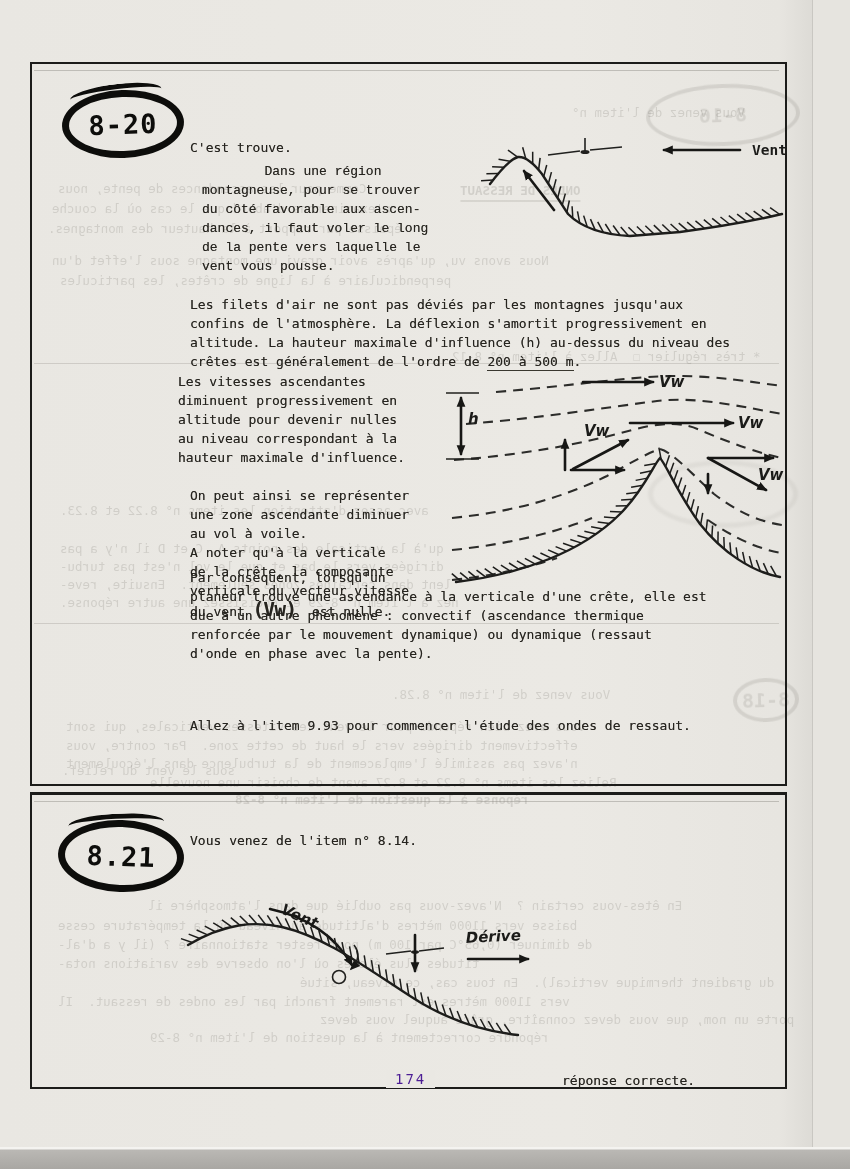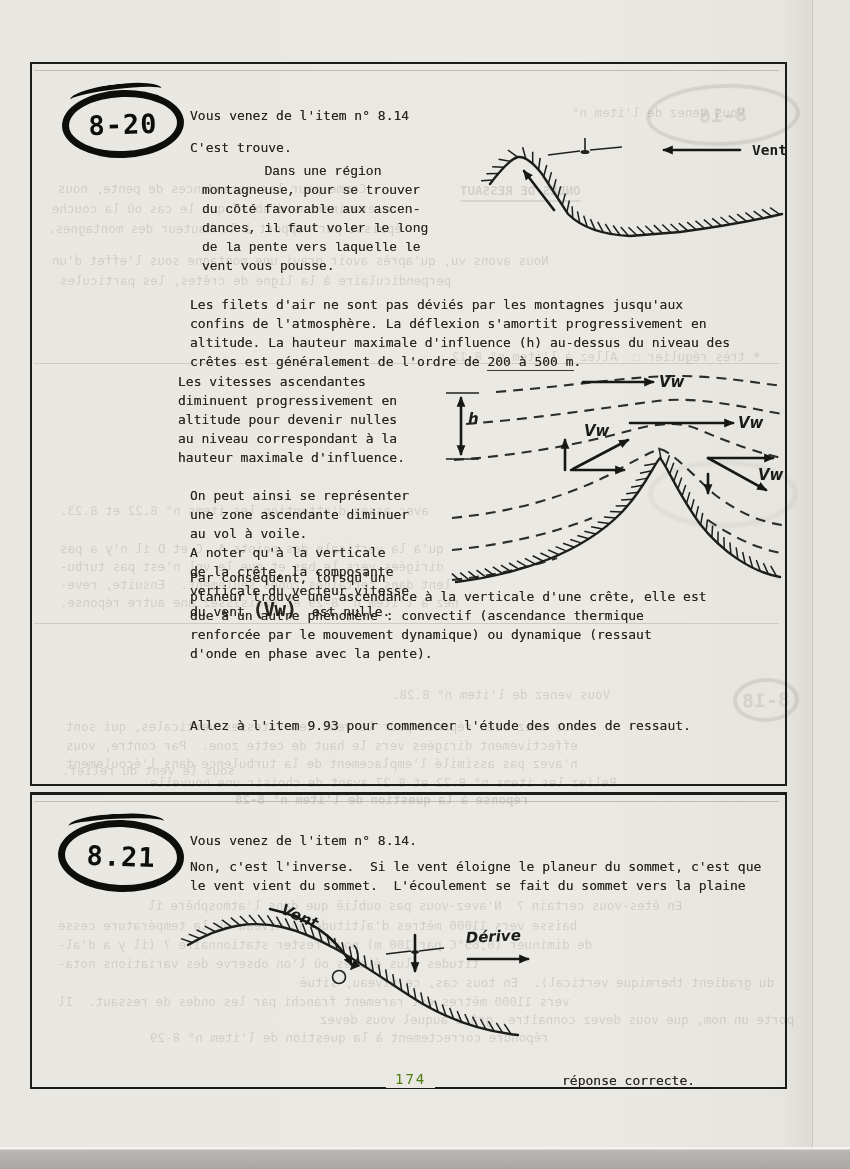--- a/index.html
+++ b/index.html
@@ -35,21 +35,21 @@
   }
   .ghost{position:absolute;font:12.5px/18px "DejaVu Sans Mono",monospace;color:#6f6c64;
      opacity:.2;transform:scaleX(-1);filter:blur(.4px);white-space:pre;}
   .ghost.bold{font-weight:700;}
   .ghost-badge{
     position:absolute;display:flex;align-items:center;justify-content:center;
     border:4px solid #6f6c64;border-radius:50%;opacity:.16;transform:scaleX(-1) rotate(2deg);
     font:700 20px/1 "DejaVu Sans Mono",monospace;color:#6f6c64;filter:blur(.5px);
   }
   .ghost-oval{position:absolute;border:5px solid #6f6c64;border-radius:50%;opacity:.08;filter:blur(1px);}
-  .pagenum{position:absolute;font:14px/18px "DejaVu Sans Mono",monospace;color:#4d7c0f;
+  .pagenum{position:absolute;font:14px/18px "DejaVu Sans Mono",monospace;color:#4c1d95;
      background:#eae8e3;padding:0 9px;z-index:6;letter-spacing:2px;}
   svg{position:absolute;overflow:visible;}
   .terrain{stroke:#1d1d1b;stroke-width:2.4;fill:none;stroke-linecap:round;}
   .dash{stroke:#2c2c2a;stroke-width:2.1;fill:none;stroke-dasharray:10 7;stroke-linecap:butt;}
   .vec{stroke:#171715;stroke-width:2.6;fill:none;stroke-linecap:round;}
   .thin{stroke:#20201e;stroke-width:1.6;fill:none;}
   .lbl{font:italic 700 15px "DejaVu Sans","Liberation Sans",sans-serif;fill:#1b1b19;}
   .lblm{font:600 14.5px "DejaVu Sans Mono",monospace;fill:#1b1b19;}
 </style>
 </head>
@@ -97,21 +97,20 @@
   <div class="ghost" style="left:320px;top:1011px;">porte un nom, que vous devez connaître, grâce auquel vous devez</div>
   <div class="ghost" style="left:150px;top:1029px;">répondre correctement à la question de l'item n° 8-29</div>
 
   <div class="frame" style="left:30px;top:62px;width:753px;height:720px;"></div>
   <div class="innerline" style="left:34px;top:70px;width:745px;"></div>
   <div class="rule" style="left:34px;top:363px;width:745px;"></div>
   <div class="rule" style="left:34px;top:623px;width:745px;"></div>
 
   <div class="badge" style="left:62px;top:90px;width:108px;height:54px;">8-20</div>
 
-  <div class="t" style="left:190px;top:106px;">Vous venez de l'item n° 8.14</div>
   <div class="t" style="left:190px;top:138px;">C'est trouve.</div>
   <div class="t" style="left:202px;top:162px;width:250px;font-family:Liberation Mono, monospace;">        Dans une région
 montagneuse, pour se trouver
 du côté favorable aux ascen-
 dances, il faut voler le long
 de la pente vers laquelle le
 vent vous pousse.</div>
 
   <svg style="left:430px;top:122px;" width="355" height="150" viewBox="0 0 355 150">
     <g>
@@ -287,22 +286,20 @@
 renforcée par le mouvement dynamique) ou dynamique (ressaut
 d'onde en phase avec la pente).</div>
   <div class="t" style="left:190px;top:716px;">Allez à l'item 9.93 pour commencer l'étude des ondes de ressaut.</div>
 
   <div class="frame" style="left:30px;top:792px;width:753px;height:292px;border-top-width:3px;"></div>
   <div class="innerline" style="left:34px;top:801px;width:745px;"></div>
 
   <div class="badge" style="left:58px;top:820px;width:112px;height:58px;transform:rotate(2deg);">8.21</div>
 
   <div class="t" style="left:190px;top:831px;">Vous venez de l'item n° 8.14.</div>
-  <div class="t" style="left:190px;top:857px;width:585px;">Non, c'est l'inverse.  Si le vent éloigne le planeur du sommet, c'est que
-le vent vient du sommet.  L'écoulement se fait du sommet vers la plaine</div>
   <div class="t" style="left:562px;top:1024px;margin-top:47px;">réponse correcte.</div>
 
   <svg style="left:130px;top:893px;" width="425" height="168" viewBox="0 0 425 168">
     <text class="lbl" x="150" y="20" transform="rotate(24,150,20)">Vent</text>
     <g>
       <path class="vec" d="M140,16 Q196,28 222,72" marker-end="url(#ah)"></path>
     </g>
     <g>
       <path class="thin" d="M224,52 Q233,64 221,76" marker-end="url(#ah)"></path>
       <circle class="thin" cx="209" cy="84" r="6.5"></circle>

